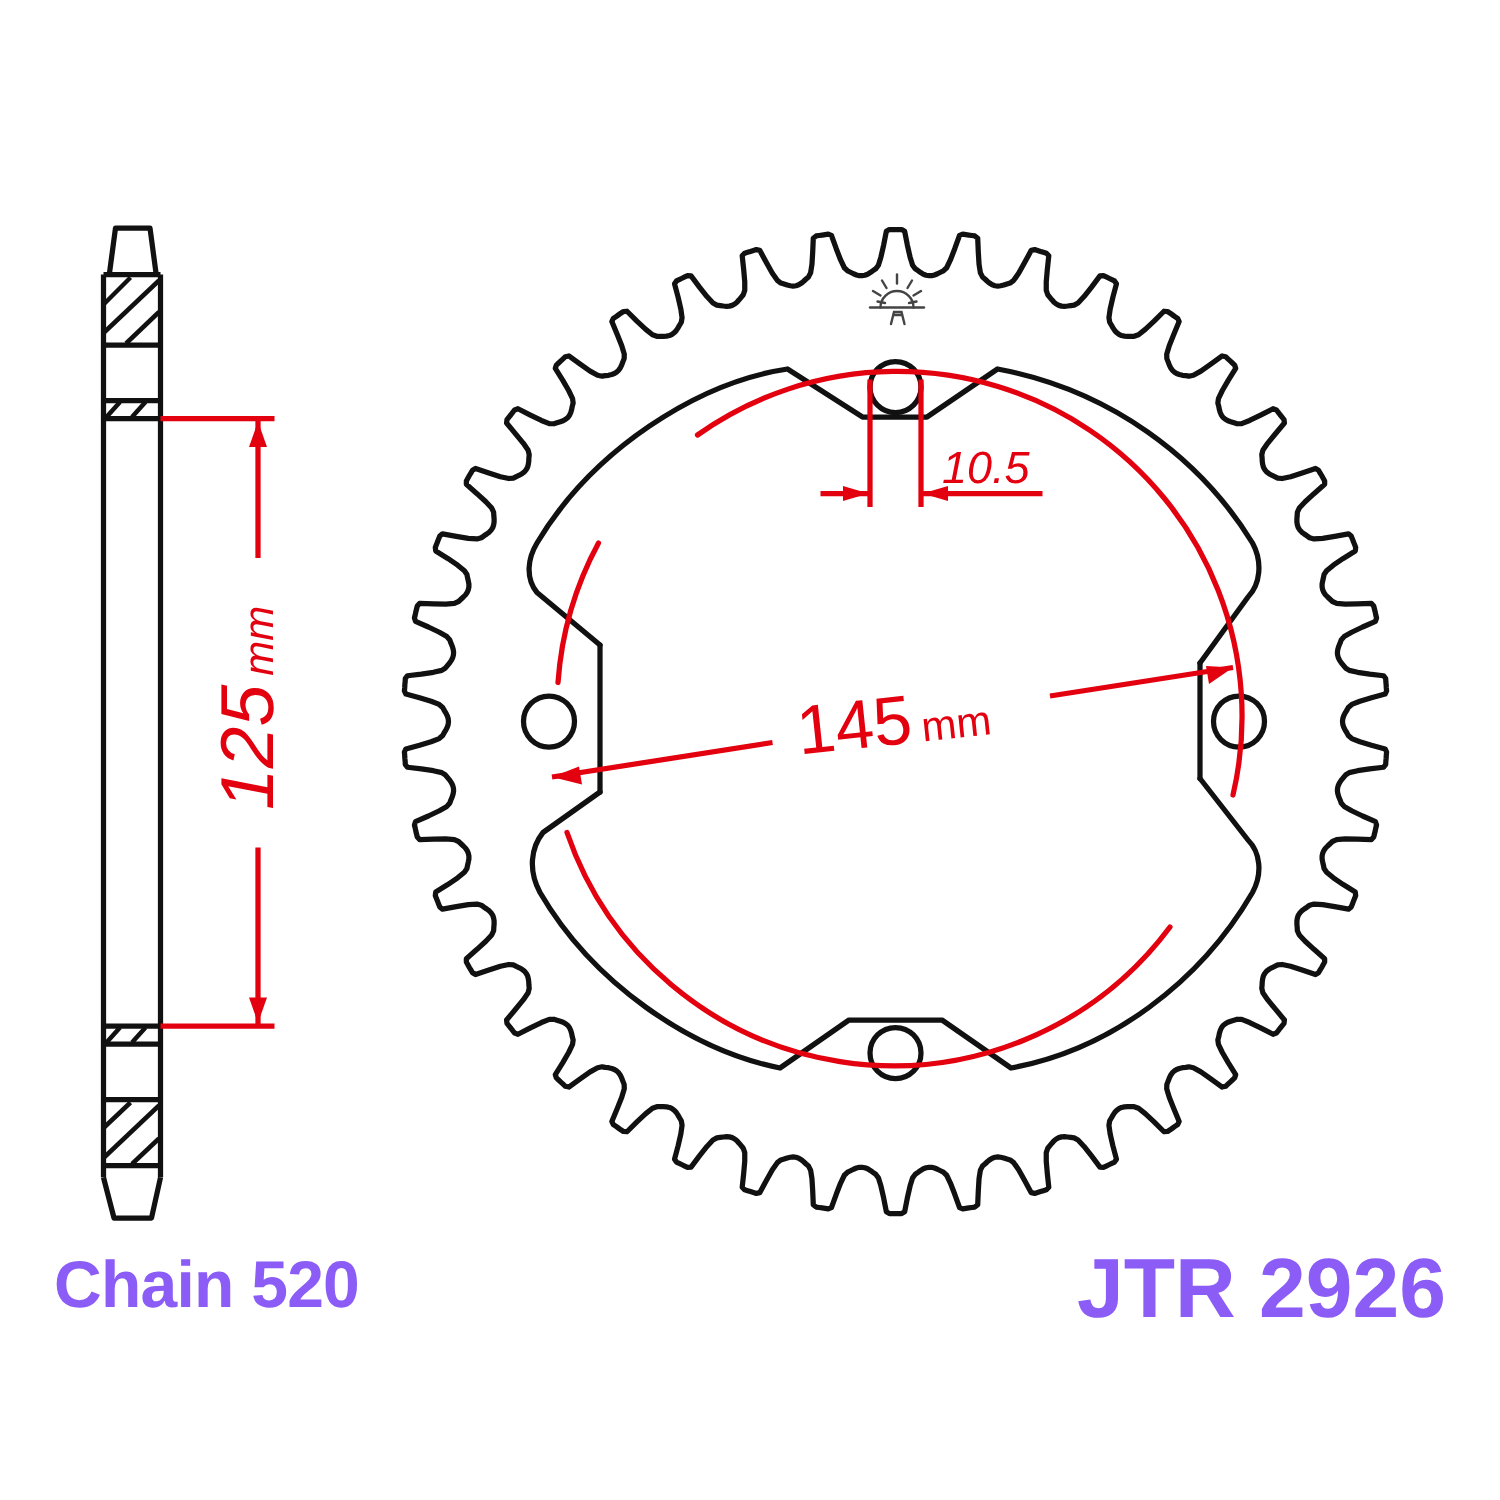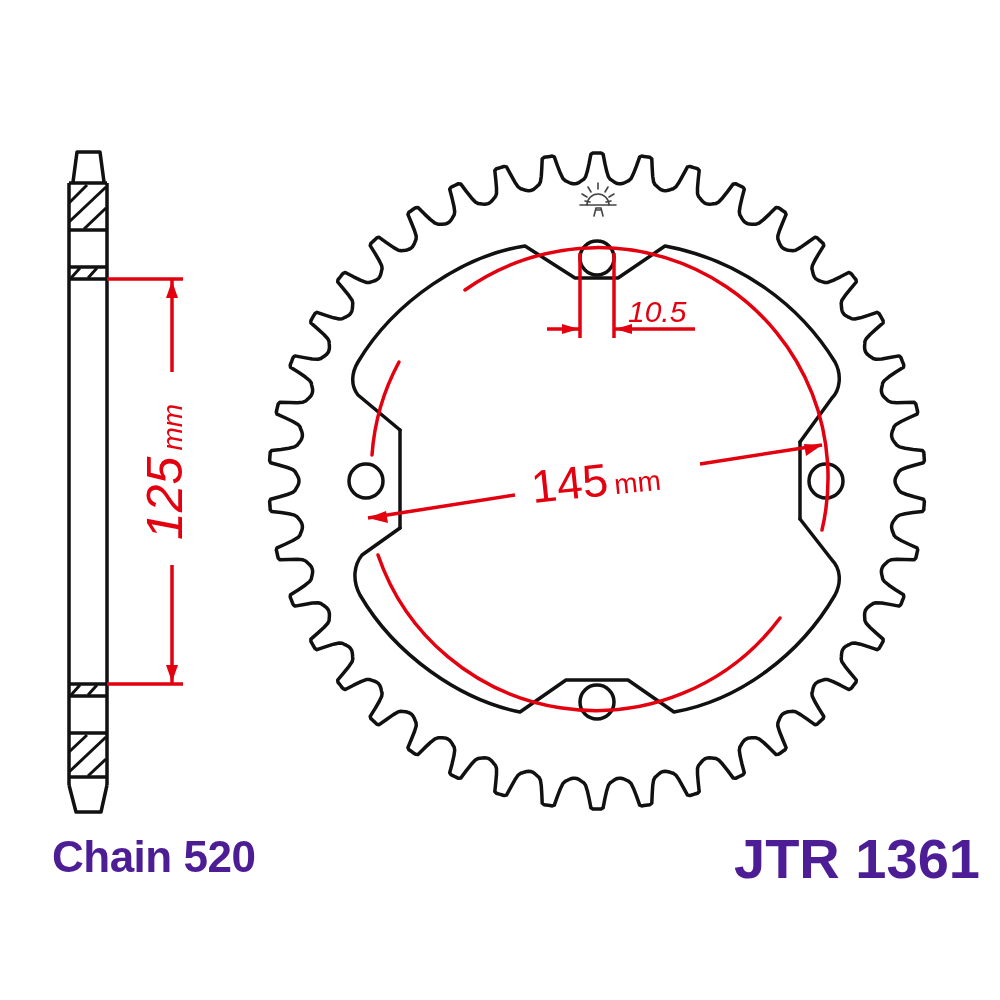--- a/index.html
+++ b/index.html
@@ -3,23 +3,22 @@
   <meta charset="utf-8">
   <style>
     html, body { margin: 0; padding: 0; background: #ffffff; }
     body { width: 1000px; height: 1000px; position: relative; overflow: hidden; }
     svg#drawing { position: absolute; left: 0; top: 0; }
     .lbl { font-family: "Liberation Sans", sans-serif; }
     .caption {
       position: absolute;
       font-family: "Liberation Sans", sans-serif;
       font-weight: bold;
-      color: #4c1d95;
+      color: #8b5cf6;
       white-space: nowrap;
-      margin-left: 16px;
     }
     #chain-label { left: 36px; top: 832px; font-size: 44px; letter-spacing: -0.5px; }
     #part-label { left: 718px; top: 826px; font-size: 56px; letter-spacing: 0px; }
   </style>
 </head>
 <body>
 
 <svg id="drawing" width="1000" height="1000" viewBox="0 0 1000 1000" xmlns="http://www.w3.org/2000/svg">
 
   <g fill="none" stroke="#111" stroke-width="3.5" stroke-linejoin="round">
@@ -130,13 +129,13 @@
     <line x1="608" y1="187" x2="605" y2="192"></line>
     <line x1="582" y1="194" x2="587" y2="197"></line>
     <line x1="614" y1="194" x2="609" y2="197"></line>
     <line x1="585" y1="201" x2="590" y2="202"></line>
     <line x1="611" y1="201" x2="606" y2="202"></line>
     <path d="M594,216 L596,208 L601,208 L603,216 M596,210 L601,210"></path>
   </g>
 </svg>
 
 <div class="caption" id="chain-label">Chain 520</div>
-<div class="caption" id="part-label">JTR 1361</div>
+<div class="caption" id="part-label">JTR 2926</div>
 
 </body></html>

